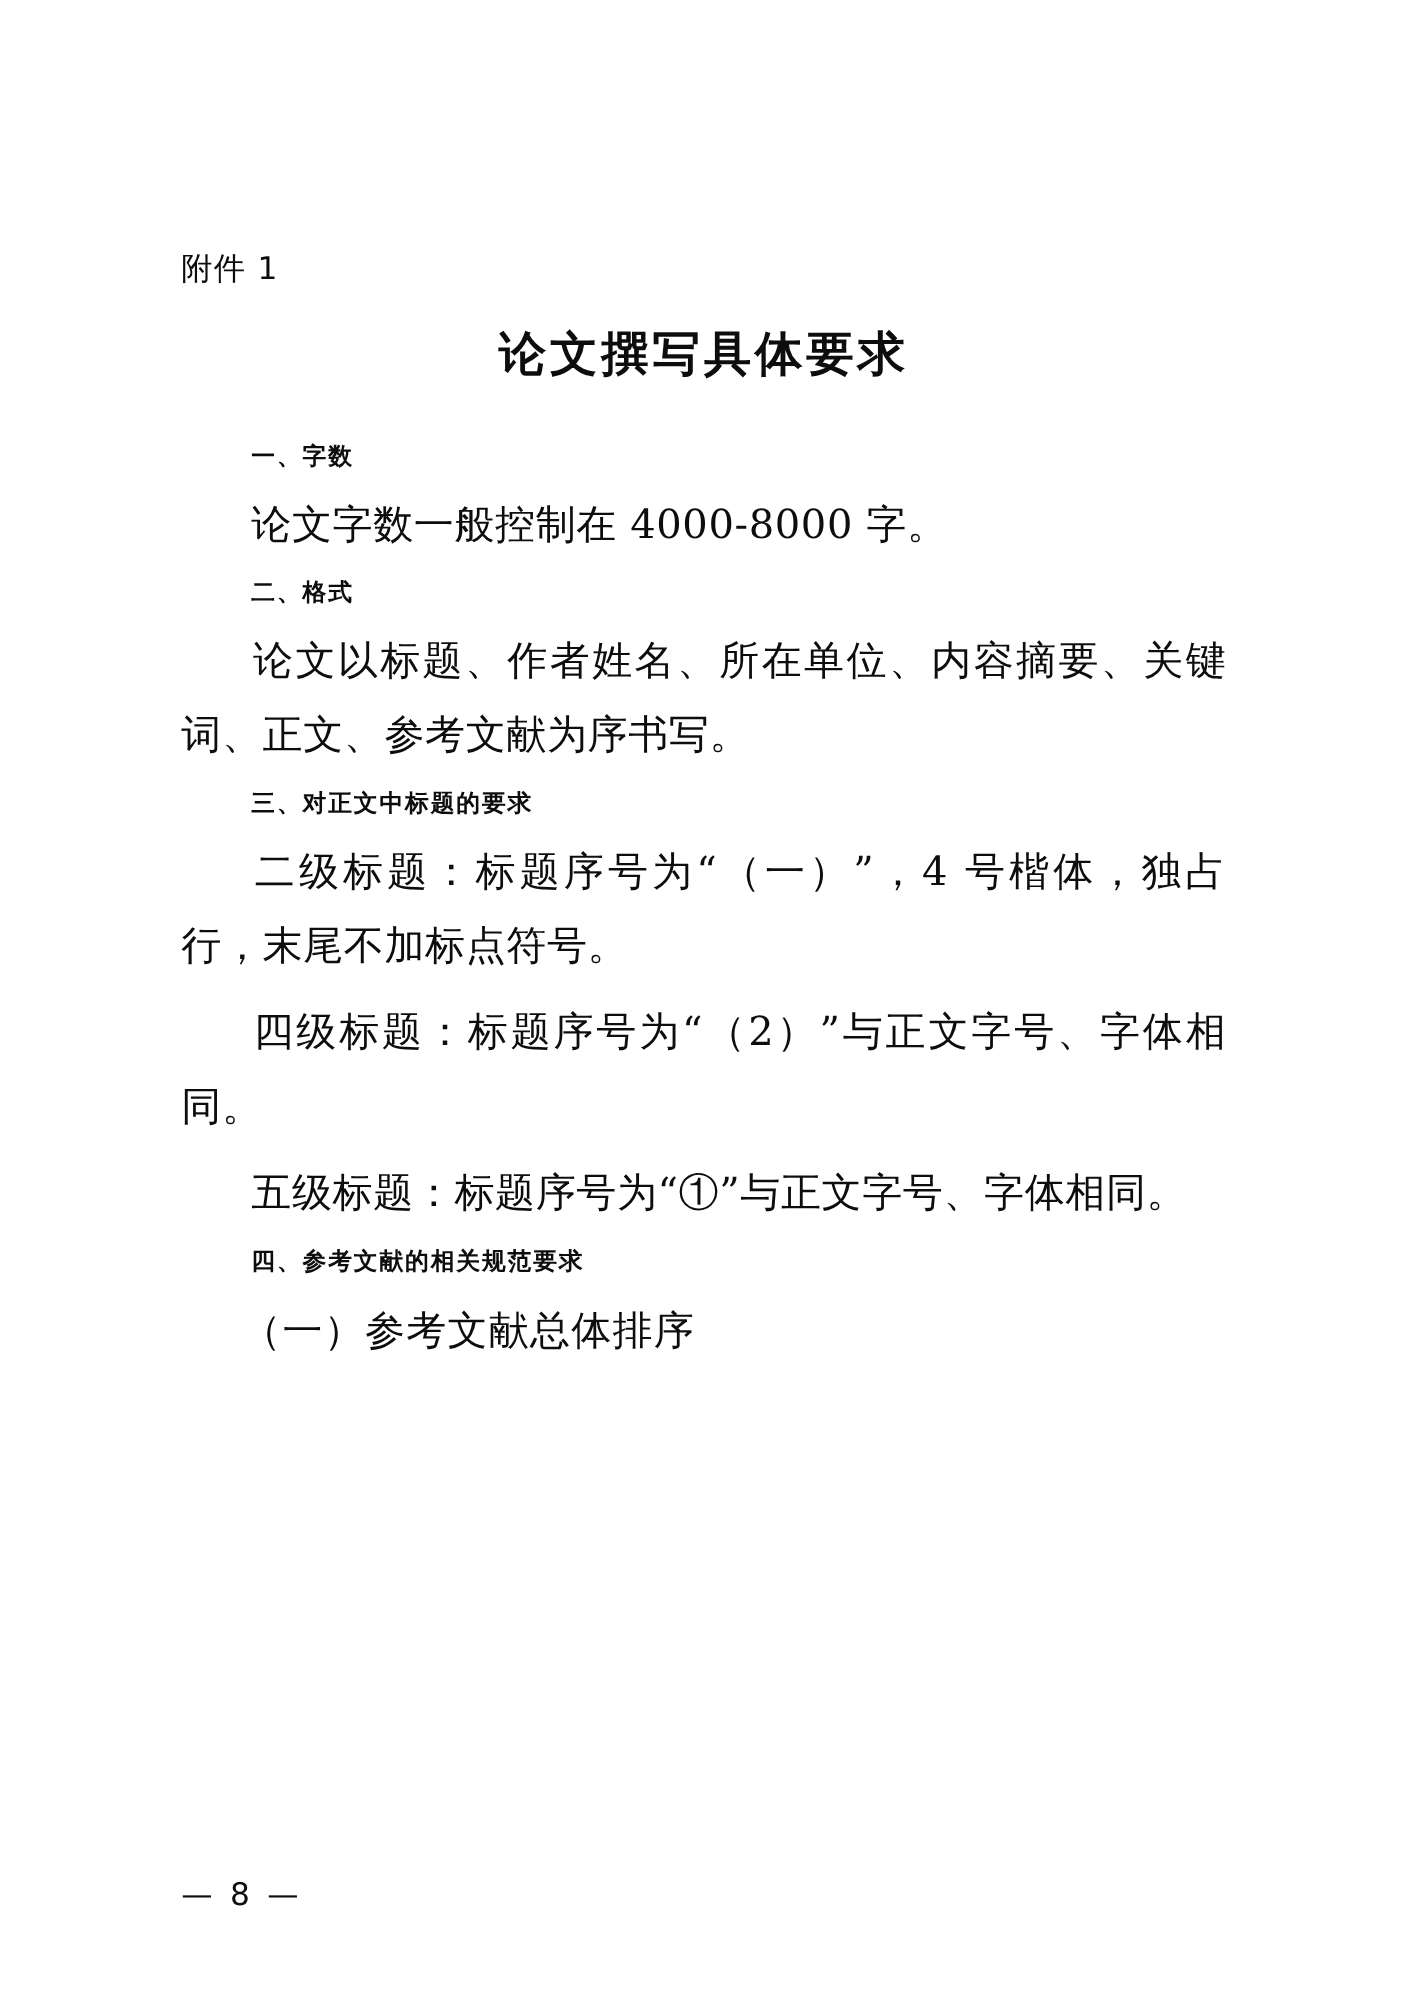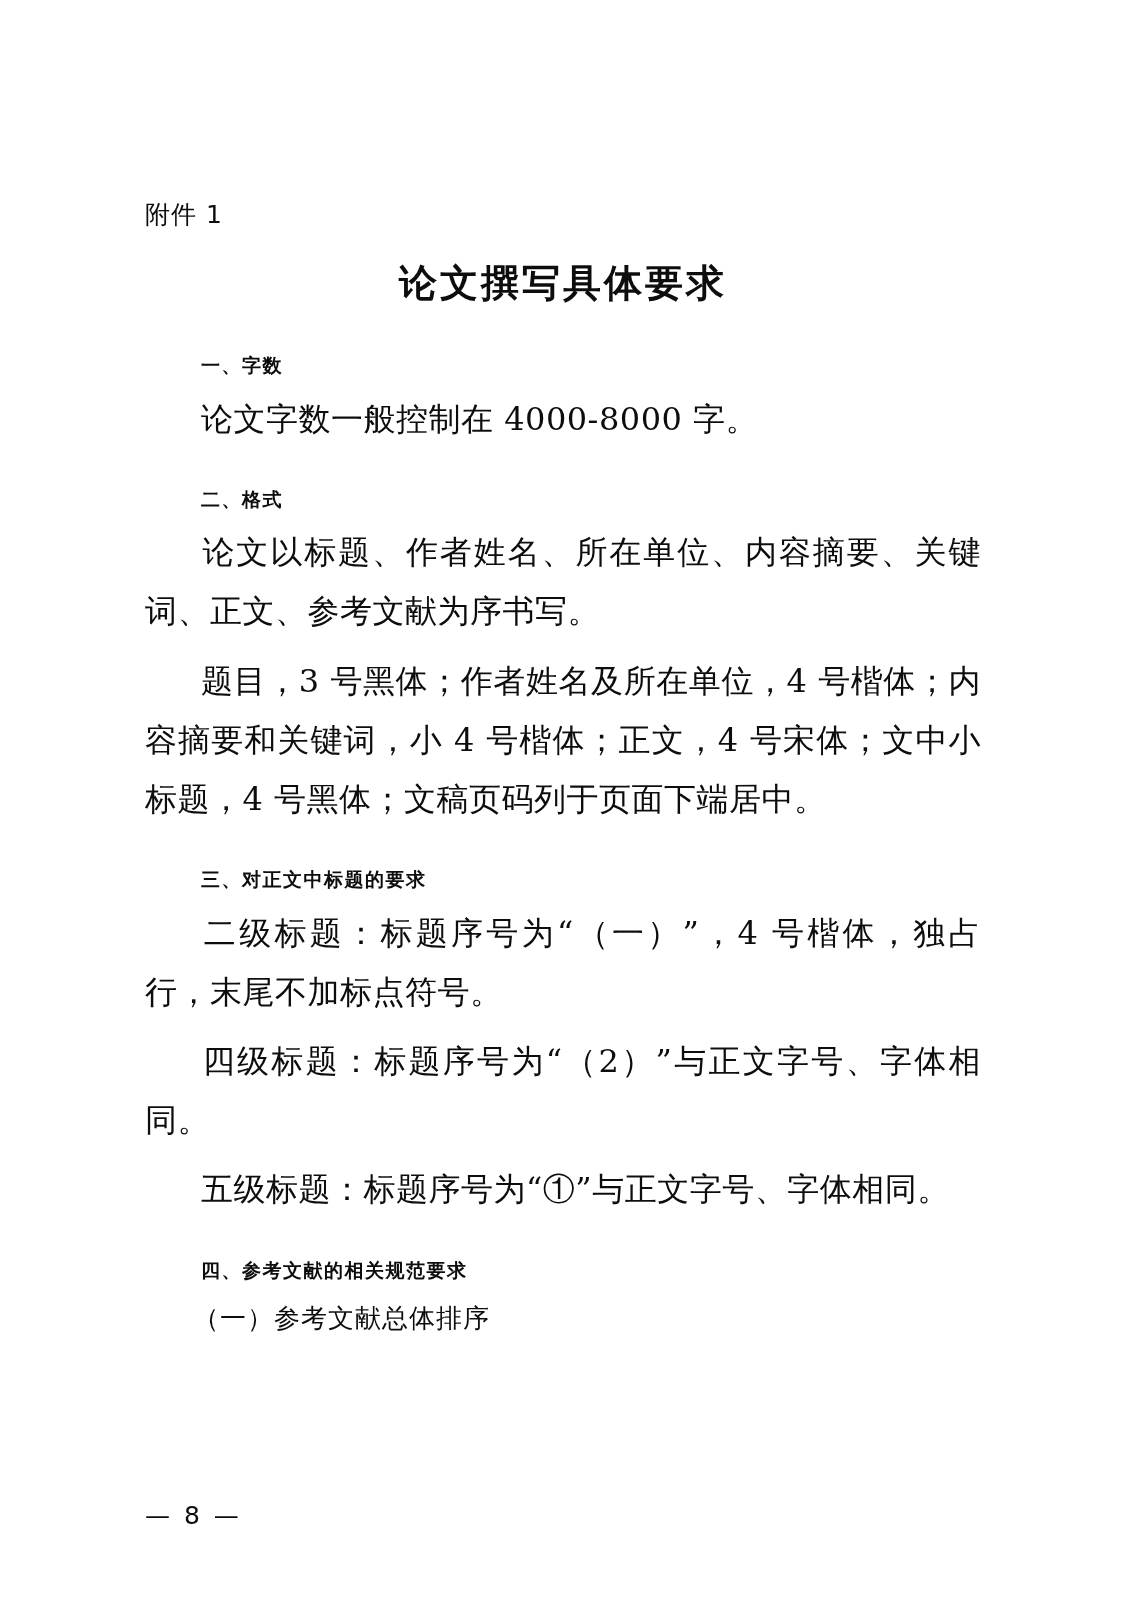--- a/index.html
+++ b/index.html
@@ -42,37 +42,38 @@
   .section-heading {
     font-size: 19px;
     font-weight: bold;
     letter-spacing: 1.5px;
     margin: 42px 0 0 0;
     padding-left: 56px;
     font-family: "DejaVu Sans", "Liberation Sans", sans-serif;
     line-height: 1.5;
   }
   .section-heading.tight {
-    margin-top: 36px;
+    margin-top: 12px;
+    font-family: Liberation Mono, monospace;
   }
   .para {
     font-size: 32px;
     line-height: 1.85;
     margin: 10px 0 0 0;
     text-align: justify;
     text-justify: inter-ideograph;
     letter-spacing: 0.5px;
     font-family: "DejaVu Serif", "Liberation Serif", serif;
   }
   .para .indent {
     display: inline-block;
     width: 56px;
   }
   .subheading {
-    font-size: 26px;
+    font-size: 32px;
     margin: 14px 0 0 0;
     padding-left: 48px;
     letter-spacing: 1px;
     font-family: "DejaVu Serif", "Liberation Serif", serif;
     line-height: 1.6;
   }
   .page-number {
     position: absolute;
     left: 145px;
     bottom: 70px;
@@ -88,21 +89,20 @@
 
   <div class="attachment-label">附件 1</div>
 
   <h1 class="doc-title">论文撰写具体要求</h1>
 
   <h2 class="section-heading">一、字数</h2>
   <p class="para"><span class="indent"></span><span>论文字数一般控制在 4000-8000 字。</span></p>
 
   <h2 class="section-heading tight">二、格式</h2>
   <p class="para"><span class="indent"></span><span>论文以标题、作者姓名、所在单位、内容摘要、关键词、正文、参考文献为序书写。</span></p>
-  <p class="para"><span class="indent"></span><span>题目，3 号黑体；作者姓名及所在单位，4 号楷体；内容摘要和关键词，小 4 号楷体；正文，4 号宋体；文中小标题，4 号黑体；文稿页码列于页面下端居中。</span></p>
 
   <h2 class="section-heading tight">三、对正文中标题的要求</h2>
   <p class="para"><span class="indent"></span><span>二级标题：标题序号为“（一）”，4 号楷体，独占行，末尾不加标点符号。</span></p>
   <p class="para"><span class="indent"></span><span>四级标题：标题序号为“（2）”与正文字号、字体相同。</span></p>
   <p class="para"><span class="indent"></span><span>五级标题：标题序号为“①”与正文字号、字体相同。</span></p>
 
   <h2 class="section-heading tight">四、参考文献的相关规范要求</h2>
   <p class="subheading">（一）参考文献总体排序</p>
 
   <div class="page-number">— 8 —</div>

